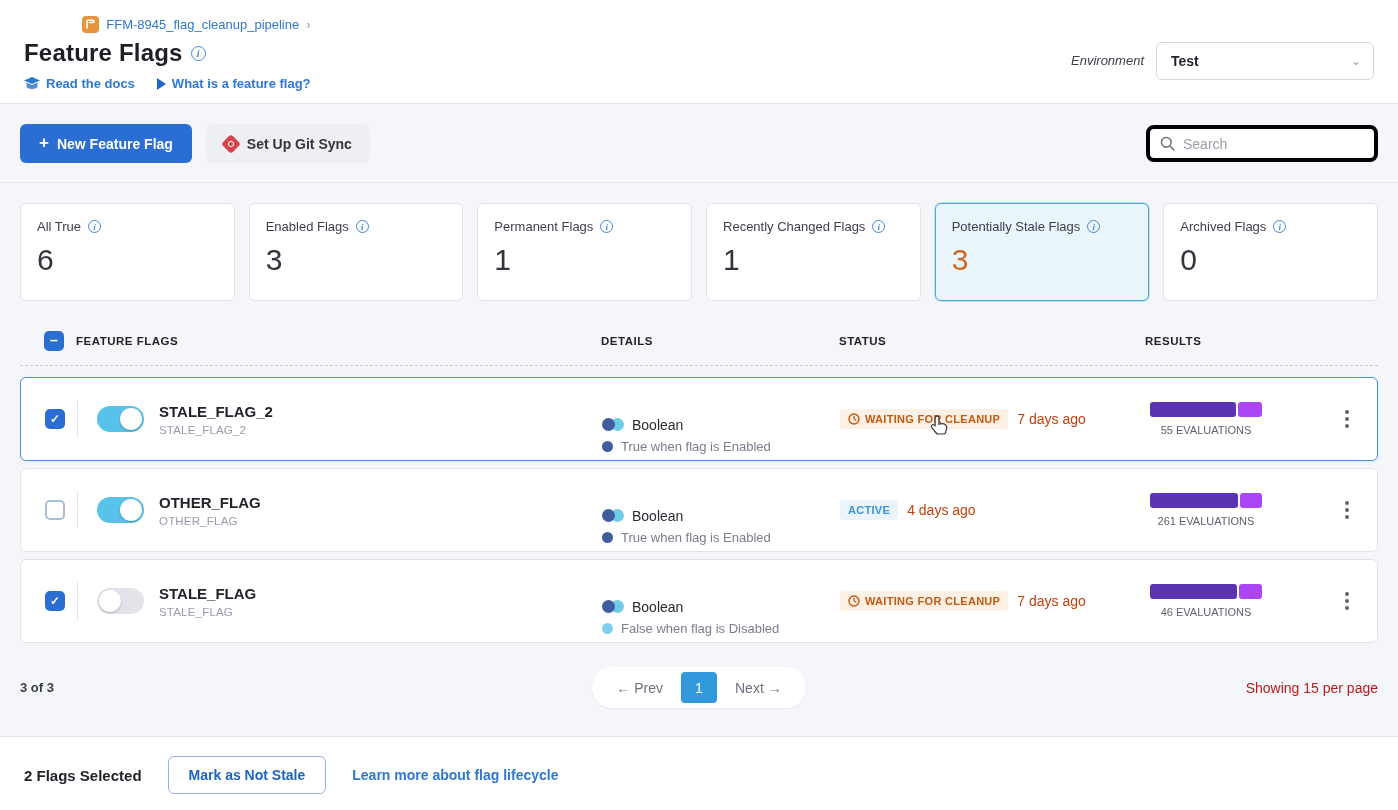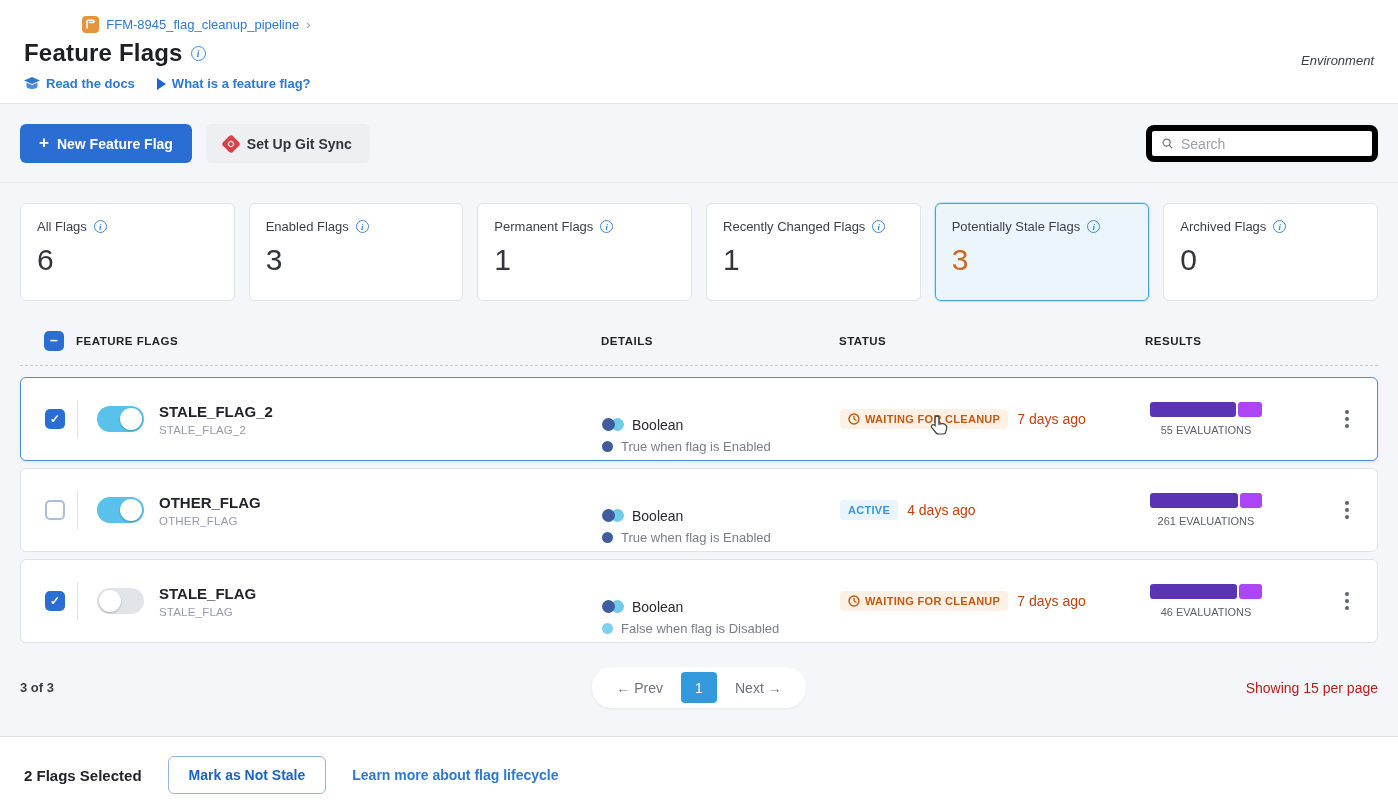--- a/index.html
+++ b/index.html
@@ -25,21 +25,21 @@
   .chev { color:#9aa0ad; font-size:12px; }
 
   
   .main { background:#f5f6fa; padding:0 20px; }
   .toolbar { display:flex; align-items:center; gap:14px; padding:20px 0 19px 0; margin:0 -20px; padding-left:20px; padding-right:20px; border-bottom:1px solid #e7e8ed; }
   .btn-primary { background:#2a6dd3; color:#fff; border:none; border-radius:6px; height:39px; padding:0 19px; font-size:14px; font-weight:bold; display:flex; align-items:center; gap:8px; cursor:pointer; font-family:inherit; }
   .btn-git { background:#eeeff2; color:#33343e; border:none; border-radius:6px; height:39px; padding:0 18px; font-size:14px; font-weight:bold; display:flex; align-items:center; gap:9px; cursor:pointer; font-family:inherit; }
   .git-icon { width:14px; height:14px; background:#d8414a; transform:rotate(45deg); border-radius:3px; position:relative; }
   .git-icon::after { content:""; position:absolute; inset:4px; border:1.6px solid #fff; border-radius:50%; }
   .spacer { flex:1; }
-  .search-box { width:232px; height:37px; background:#fff; border:6px solid #000000; border-radius:8px; display:flex; align-items:center; padding:0 10px; gap:8px; }
+  .search-box { width:232px; height:37px; background:#fff; border:4px solid #000000; border-radius:8px; display:flex; align-items:center; padding:0 10px; gap:8px; }
   .search-box input { border:none; outline:none; flex:1; font-size:14px; color:#3b3d49; font-family:inherit; background:transparent; }
   .search-box input::placeholder { color:#9c9ea9; }
 
   
   .cards { display:flex; gap:14px; padding:20px 0 2px 0; }
   .card { flex:1; background:#fff; border:1px solid #e2e3e9; border-radius:6px; padding:15px 16px 17px 16px; min-height:98px; cursor:pointer; }
   .card.selected { background:#eaf6fc; border-color:#49a8da; box-shadow:0 0 0 1px #bfe2f3; }
   .card-label-row { display:flex; align-items:center; gap:7px; }
   .card-label { font-size:13px; color:#3d3f4c; }
   .card-value { font-size:30px; color:#33343e; margin-top:9px; }
@@ -135,20 +135,24 @@
           <span>Read the docs</span>
         </span>
         <span class="doc-link">
           <span class="play-icon"></span>
           <span>What is a feature flag?</span>
         </span>
       </div>
     </div>
     <div class="env-wrap">
       <span class="env-label">Environment</span>
+      <div class="env-select">
+        <span class="env-value">Test</span>
+        <span class="chev">⌄</span>
+      </div>
     </div>
   </div>
 
   <div class="main">
 
     <div class="toolbar">
       <button class="btn-primary">
         <span style="font-size:17px;font-weight:bold;margin-top:-2px;">+</span>
         <span>New Feature Flag</span>
       </button>
@@ -163,21 +167,21 @@
             <path d="M10 10l3.6 3.6" stroke="#6f727e" stroke-width="1.6" stroke-linecap="round"></path>
           </svg>
         <input type="text" placeholder="Search" style="">
       </div>
     </div>
 
     <div class="cards">
 
         <div class="card">
           <div class="card-label-row">
-            <span class="card-label">All Flags</span>
+            <span class="card-label">All True</span>
             <span class="info-icon small">i</span>
           </div>
           <div class="card-value">6</div>
         </div>
 
         <div class="card">
           <div class="card-label-row">
             <span class="card-label">Enabled Flags</span>
             <span class="info-icon small">i</span>
           </div>

